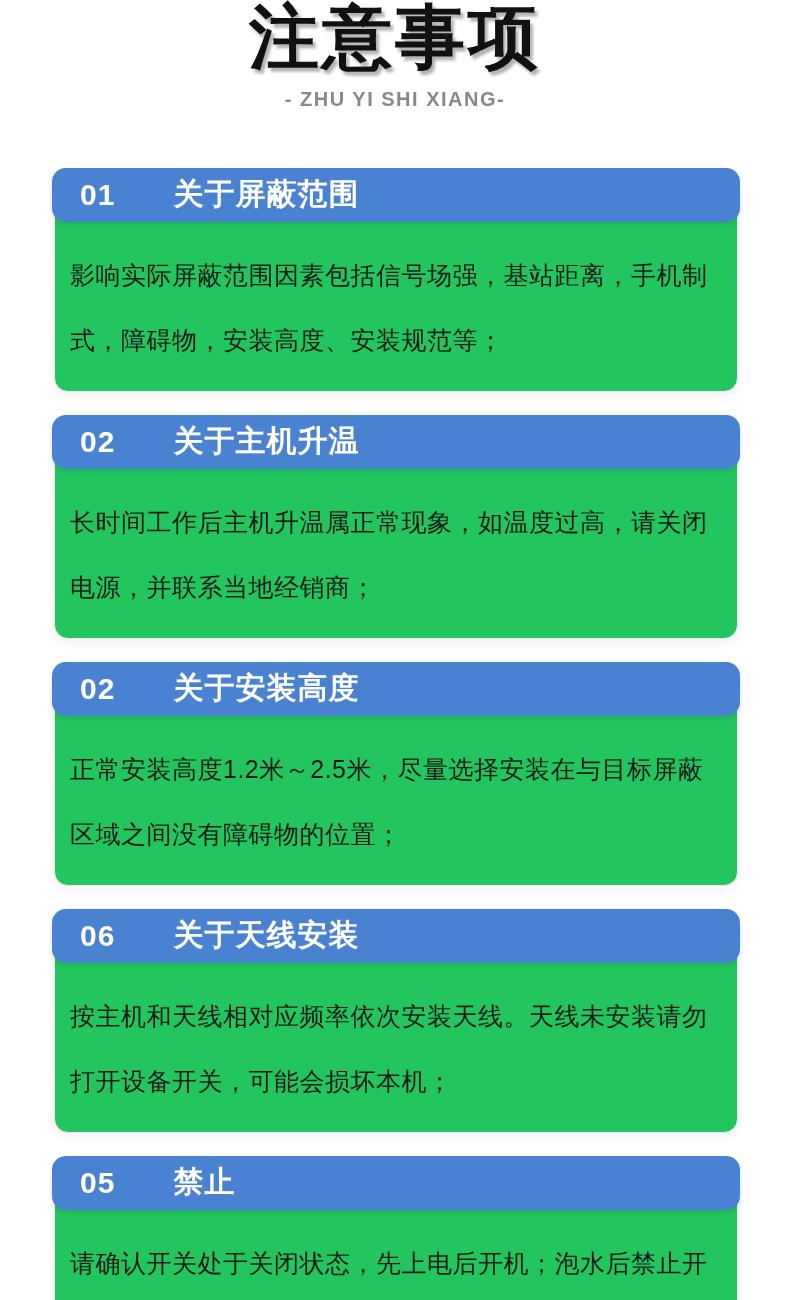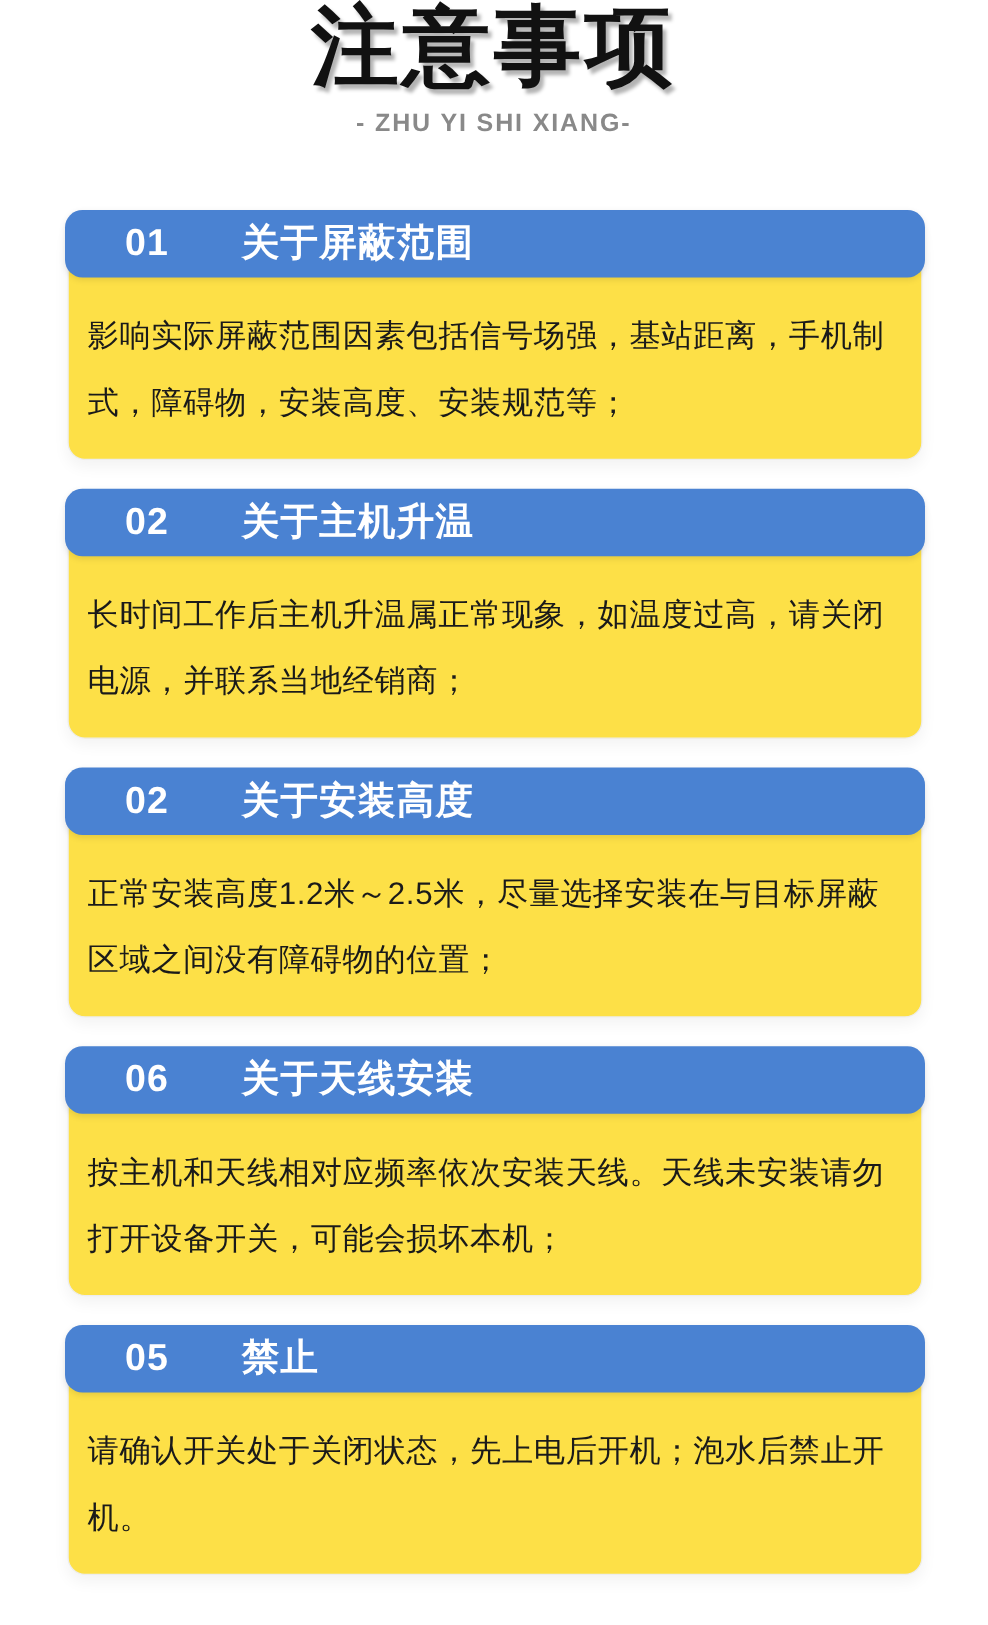--- a/index.html
+++ b/index.html
@@ -52,34 +52,34 @@
     display: flex;
     align-items: center;
     padding: 0 28px;
     background: var(--accent);
     border-radius: 14px;
     color: var(--header-text);
     font-size: 30px;
     font-weight: 700;
     box-shadow: 0 2px 5px rgba(0,0,0,0.10);
   }
-  .sec-number { margin-right: 14px; letter-spacing: 1px; margin-left: 20px; }
+  .sec-number { margin-right: 14px; letter-spacing: 1px; }
   .sec-heading { letter-spacing: 1px; margin-left: 44px; }
 
   .sec-body {
     position: relative;
     z-index: 1;
     margin: -46px 2px 0 2px;
-    background: #fde047;
+    background: #22c55e;
     border: 1px solid var(--card-border);
     border-radius: 14px;
     box-shadow: 0 5px 12px rgba(0,0,0,0.05);
     padding: 66px 15px 18px 15px;
     font-size: 25px;
-    line-height: 53px;
+    line-height: 65px;
     color: var(--body-text);
     letter-spacing: 0.5px;
   }
   .sec-body.strong { font-weight: 400; }
 </style>
 </head>
 <body>
 
 <header class="page-header">
   <div class="page-title">注意事项</div>

